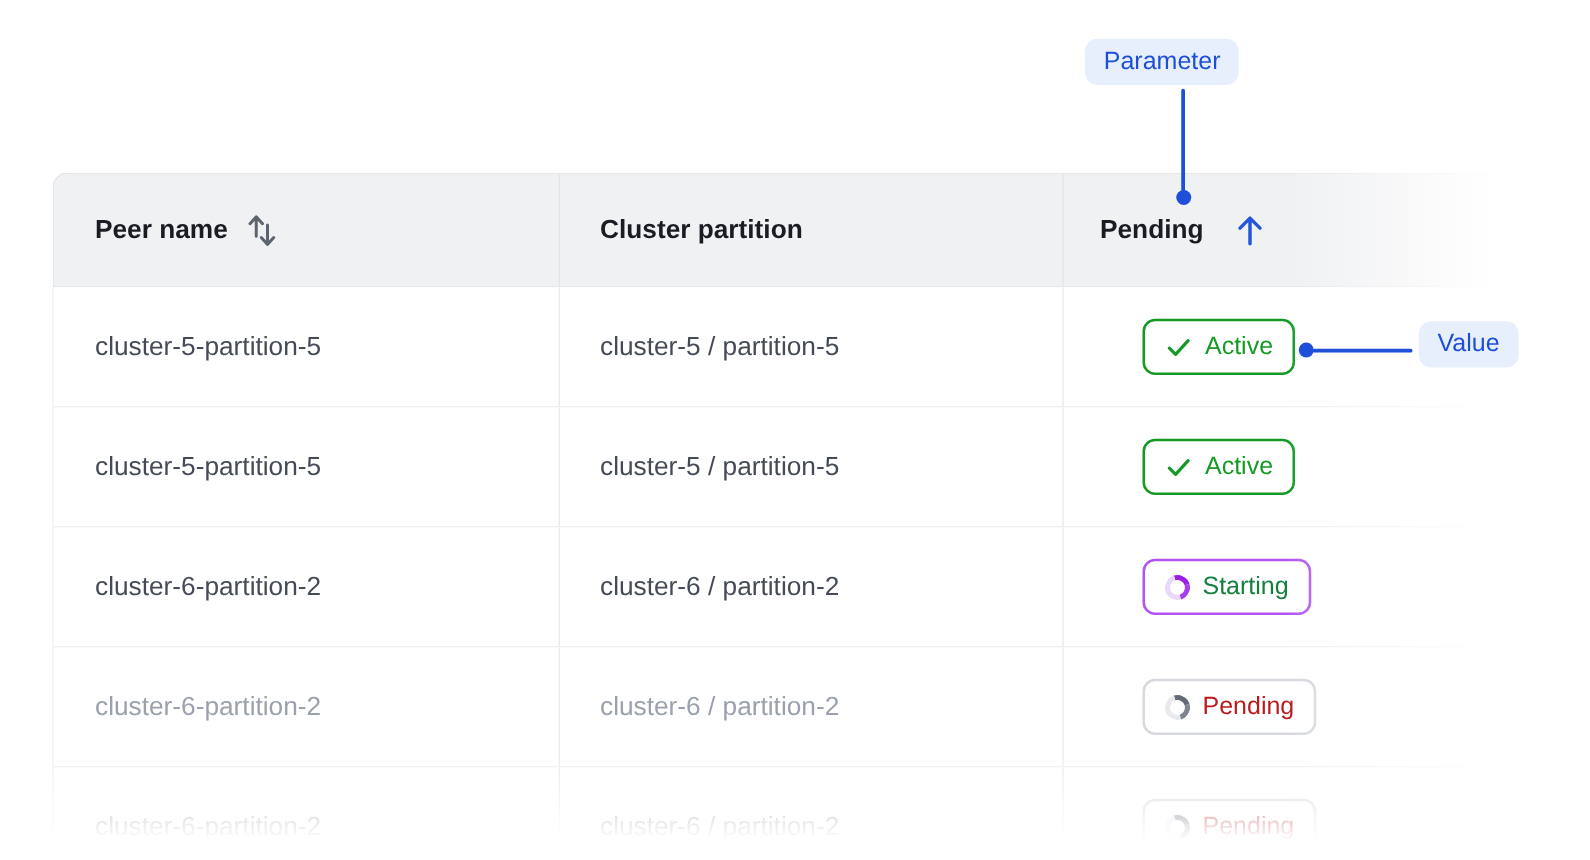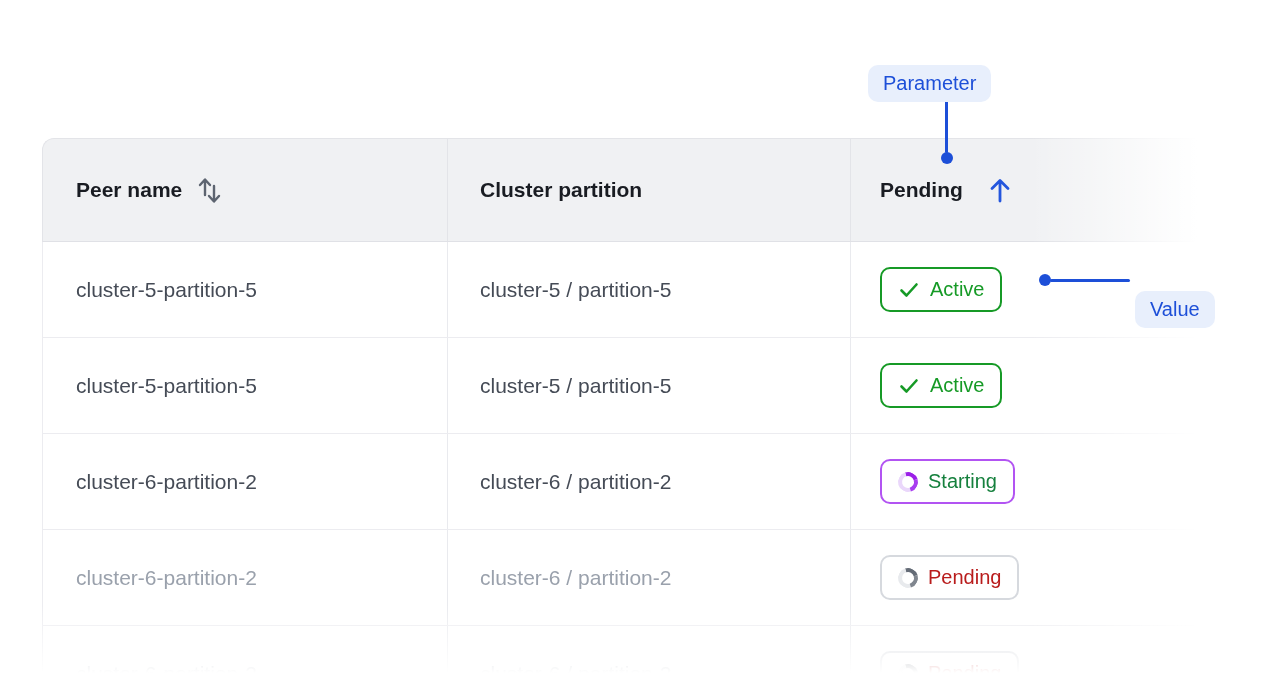--- a/index.html
+++ b/index.html
@@ -2,39 +2,39 @@
 <html><head>
 <meta charset="utf-8">
 <style>
   * { margin:0; padding:0; box-sizing:border-box; }
   html,body { width:1272px; height:688px; background:#ffffff; overflow:hidden;
               font-family:"Liberation Sans","DejaVu Sans",sans-serif; }
   .canvas { position:relative; width:1272px; height:688px; background:#ffffff; overflow:hidden; }
 
   
   .table { position:absolute; left:42px; top:138px; width:1192px; }
-  .thead { display:flex; height:104px; background:#f0f1f3;
+  .thead { display:flex; height:92px; background:#f0f1f3;
            border-top:1px solid #e3e4e8; border-left:1px solid #e3e4e8;
            border-bottom:1px solid #e0e1e6; border-top-left-radius:12px; }
   .th { display:flex; align-items:center; gap:14px;
         font-size:21px; font-weight:700; color:#191c22; }
   .col1 { width:404px; padding-left:33px; }
   .col2 { width:403px; padding-left:32px; border-left:1px solid #e3e4e8; }
   .col3 { flex:1; padding-left:29px; border-left:1px solid #e3e4e8; }
 
   .tbody { border-left:1px solid #ececf0; }
   .row { display:flex; height:96px; border-bottom:1px solid #ececf0; background:#ffffff; }
   .td { display:flex; align-items:center; font-size:21px; color:#454b56; }
   .row .col2, .row .col3 { border-left:1px solid #e9eaee; }
   .row:nth-child(4) .cell-text, .row:nth-child(5) .cell-text { color:#9aa1ac; }
 
   
   .badge { display:inline-flex; align-items:center; gap:10px; height:45px;
            padding:0 16px; border:2px solid; border-radius:10px; background:#ffffff;
-           font-size:20px; font-weight:500; }
+           font-size:20px; font-weight:500;margin-left:34px; }
   .badge[data-status="active"]   { color:#169a26; border-color:#169a26; }
   .badge[data-status="starting"] { color:#15803d; border-color:#b254f2; }
   .badge[data-status="pending"]  { color:#b91c1c; border-color:#d6d9de; }
   .badge .check-icon { display:none; line-height:0; }
   .badge[data-status="active"] .check-icon { display:inline-block; }
   .spinner { width:20px; height:20px; border-radius:50%; border:4px solid transparent;
              transform:rotate(28deg); display:none; }
   .badge[data-status="starting"] .spinner { display:inline-block; border-color:#ead7fb;
              border-top-color:#9b1fe8; border-right-color:#a93ef0; }
   .badge[data-status="pending"] .spinner { display:inline-block; border-color:#e8eaed;
@@ -43,21 +43,21 @@
   
   .fade-right { position:absolute; left:1030px; top:138px; width:214px; height:550px;
                 background:linear-gradient(to right, rgba(255,255,255,0) 0%, #ffffff 78%);
                 pointer-events:none; z-index:5; }
   .fade-bottom { position:absolute; left:0; top:604px; width:1272px; height:84px;
                  background:linear-gradient(to bottom, rgba(255,255,255,0) 0%, #ffffff 82%);
                  pointer-events:none; z-index:5; }
 
   
   .pill { position:absolute; z-index:10; background:#e8effc; color:#1d4fd8;
-          font-size:20px; font-weight:500; padding:7px 15px; border-radius:10px;margin-top:34px; }
+          font-size:20px; font-weight:500; padding:7px 15px; border-radius:10px; }
   .pill-parameter { left:868px; top:31px; }
   .pill-value { left:1135px; top:257px; }
   .conn-v { position:absolute; z-index:9; left:945px; top:71px; width:3px; height:82px;
             background:#1d4fd8; border-radius:2px; }
   .conn-h { position:absolute; z-index:9; left:1050px; top:279px; width:80px; height:3px;
             background:#1d4fd8; border-radius:2px; }
   .dot { position:absolute; z-index:9; width:12px; height:12px; border-radius:50%;
          background:#1d4fd8; }
   .dot-parameter { left:941px; top:152px; }
   .dot-value { left:1039px; top:274px; }

